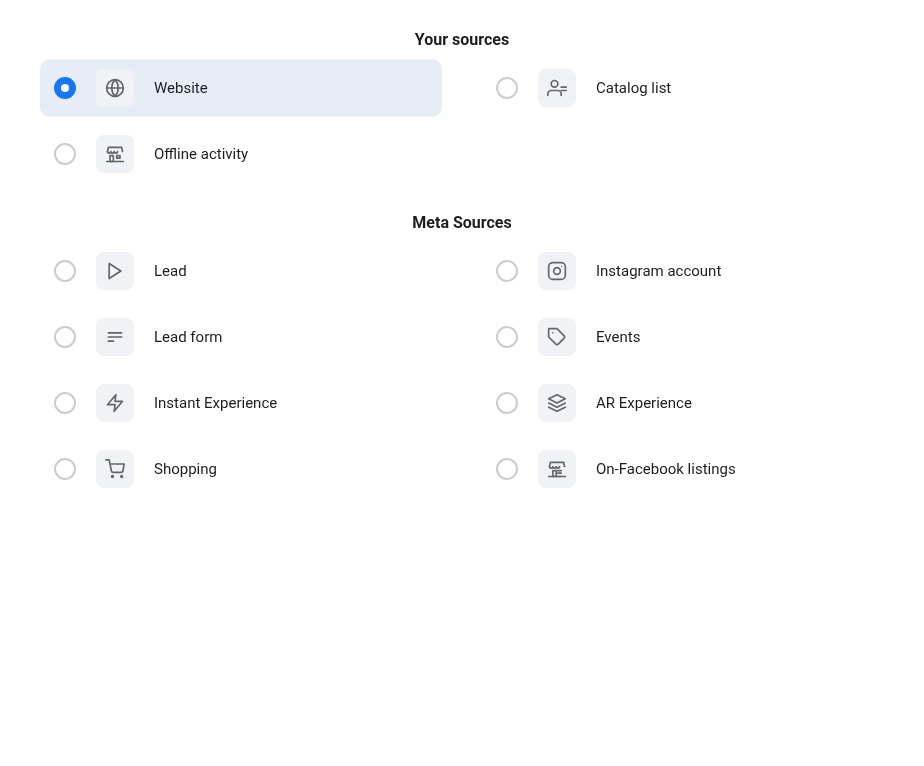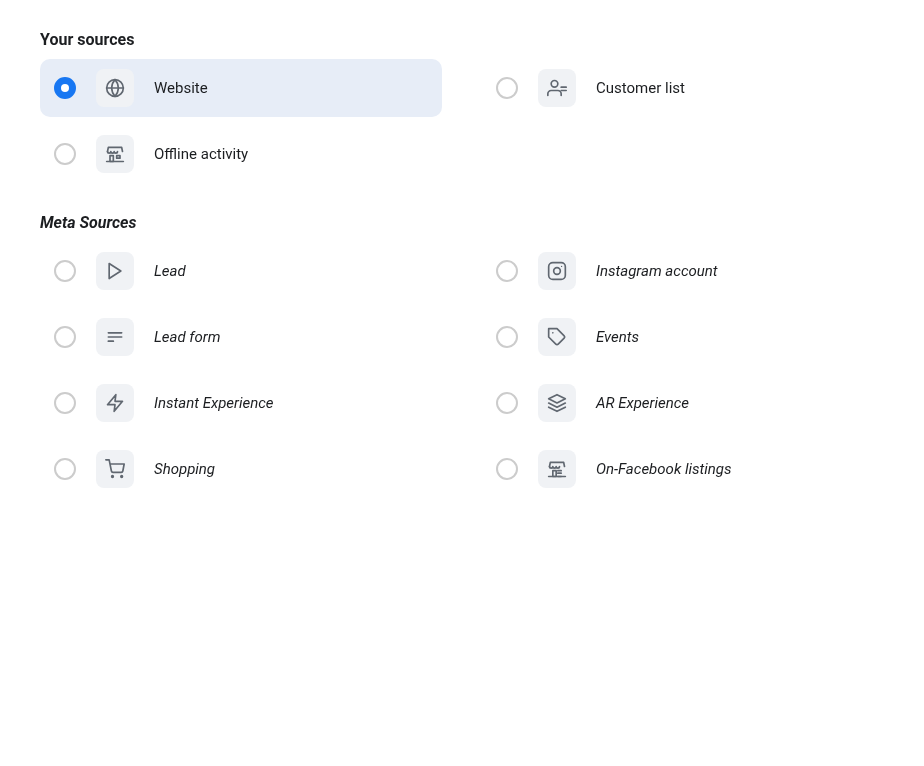--- a/index.html
+++ b/index.html
@@ -8,20 +8,21 @@
       background: #fff;
       color: #1c1e21;
       padding: 30px 40px;
       font-size: 15px;
     }
     .section-title {
       font-weight: 700;
       font-size: 16px;
       margin-bottom: 18px;
       color: #1c1e21;
+      text-align: center;
     }
     .sources-grid {
       display: grid;
       grid-template-columns: 1fr 1fr;
       gap: 8px 40px;
       margin-bottom: 30px;
     }
     .source-item {
       display: flex;
       align-items: center;
@@ -103,21 +104,21 @@
     <div class="source-item">
       <div class="radio-btn"></div>
       <div class="icon-box">
         <svg width="20" height="20" viewBox="0 0 24 24" fill="none" stroke="#606770" stroke-width="2" stroke-linecap="round" stroke-linejoin="round">
           <path d="M17 21v-2a4 4 0 0 0-4-4H5a4 4 0 0 0-4 4v2"></path>
           <circle cx="9" cy="7" r="4"></circle>
           <line x1="23" y1="11" x2="17" y2="11"></line>
           <line x1="23" y1="15" x2="17" y2="15"></line>
         </svg>
       </div>
-      <span class="source-label">Customer list</span>
+      <span class="source-label">Catalog list</span>
     </div>
 
 
     <div class="source-item">
       <div class="radio-btn"></div>
       <div class="icon-box">
         <svg width="20" height="20" viewBox="0 0 24 24" fill="none" stroke="#606770" stroke-width="2" stroke-linecap="round" stroke-linejoin="round">
           <path d="M3 9l1-5h16l1 5"></path>
           <path d="M3 9a2 2 0 0 0 2 2 2 2 0 0 0 2-2 2 2 0 0 0 2 2 2 2 0 0 0 2-2 2 2 0 0 0 2 2 2 2 0 0 0 2-2"></path>
           <rect x="6" y="14" width="4" height="7"></rect>
@@ -125,21 +126,21 @@
           <line x1="2" y1="21" x2="22" y2="21"></line>
         </svg>
       </div>
       <span class="source-label">Offline activity</span>
     </div>
 
 
   </div>
 </div>
 
-<div style="margin-top: 10px; font-style: italic;">
+<div style="margin-top: 10px;">
   <div class="section-title section-gap">Meta Sources</div>
   <div class="sources-grid">
 
     <div class="source-item">
       <div class="radio-btn"></div>
       <div class="icon-box">
         <svg width="20" height="20" viewBox="0 0 24 24" fill="none" stroke="#606770" stroke-width="2" stroke-linecap="round" stroke-linejoin="round">
           <polygon points="5 3 19 12 5 21 5 3"></polygon>
         </svg>
       </div>

